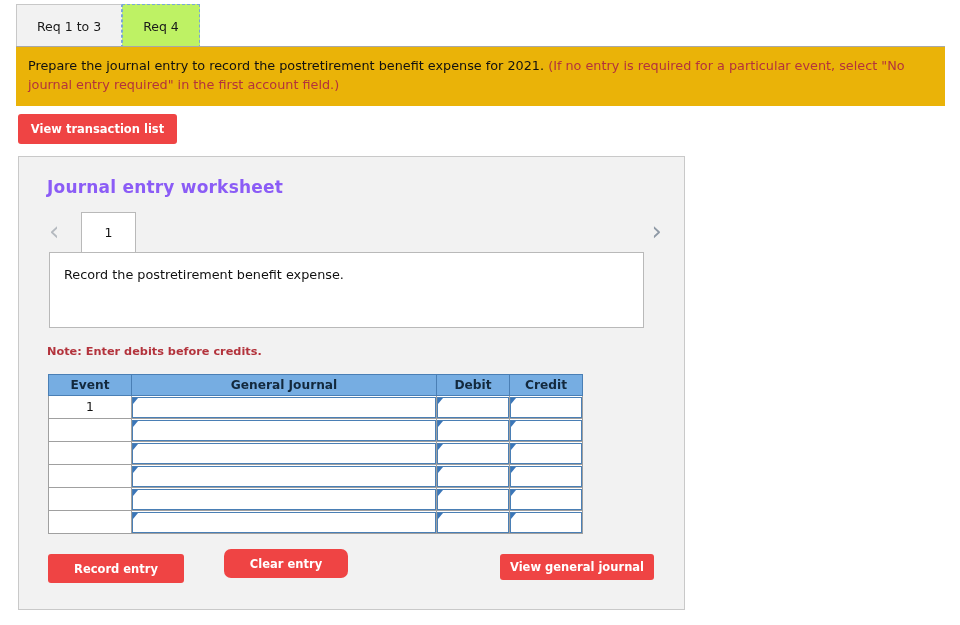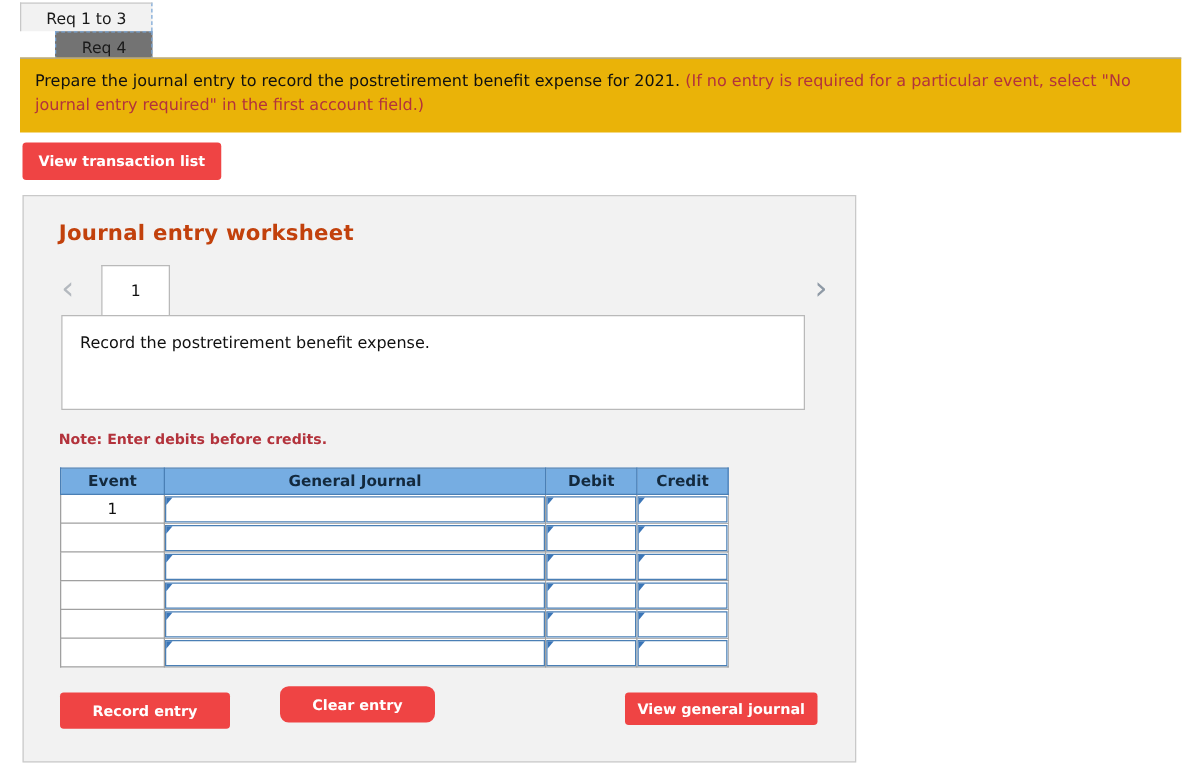--- a/index.html
+++ b/index.html
@@ -11,33 +11,32 @@
     overflow: hidden;
   }
 
   
   .req-tabs {
     position: absolute;
     left: 16px; top: 2px;
     height: 46px;
     display: flex;
     align-items: flex-end;
-    flex-direction: column;
   }
   .req-tab {
     height: 44px;
     display: flex;
     align-items: center;
     justify-content: center;
     padding: 0 20px;
     font-size: 12.5px;
     color: #1a1a1a;
     border: 1px dashed #7ba7d7;
     border-bottom: none;
-    background: #737373;
+    background: #bef264;
     position: relative;
     white-space: nowrap;
   }
   .req-tab.active {
     background: #f2f2f2;
     border: 1px solid #c8c8c8;
     border-bottom: none;
     border-right: 1px dashed #7ba7d7;
   }
 
@@ -82,21 +81,21 @@
     left: 18px; top: 156px;
     width: 667px; height: 454px;
     background: #f2f2f2;
     border: 1px solid #c9c9c9;
   }
   .worksheet-title {
     position: absolute;
     left: 28px; top: 20px;
     font-size: 17px;
     font-weight: bold;
-    color: #c2410c;
+    color: #8b5cf6;
     letter-spacing: .2px;
   }
 
   
   .pager {
     position: absolute;
     left: 22px; top: 55px;
     width: 625px; height: 40px;
   }
   .chev {

